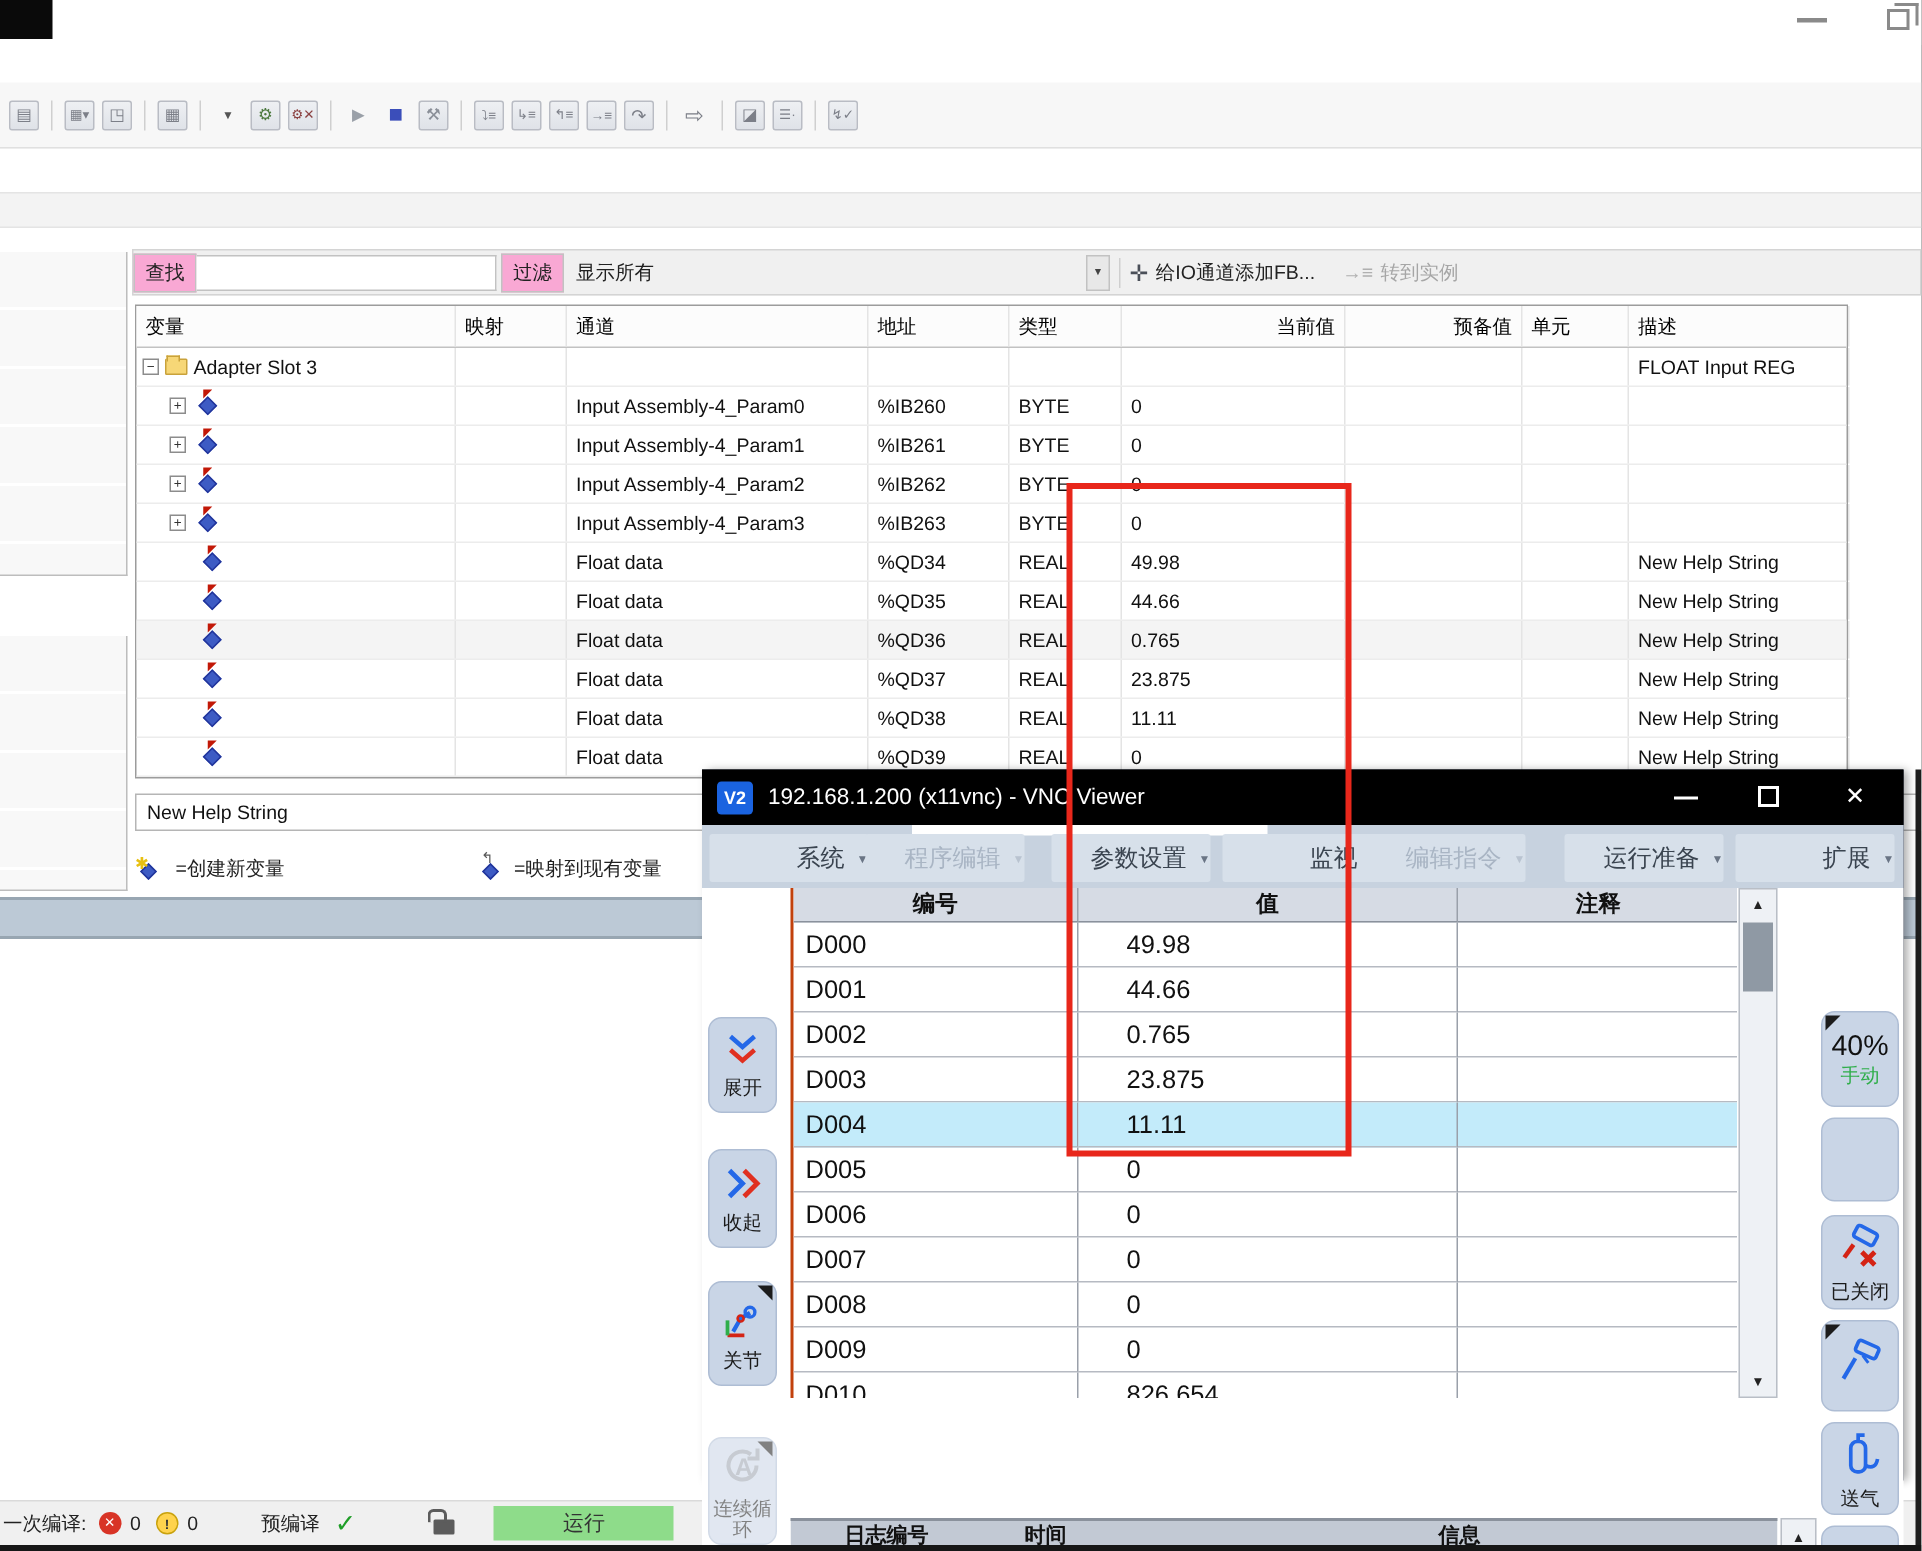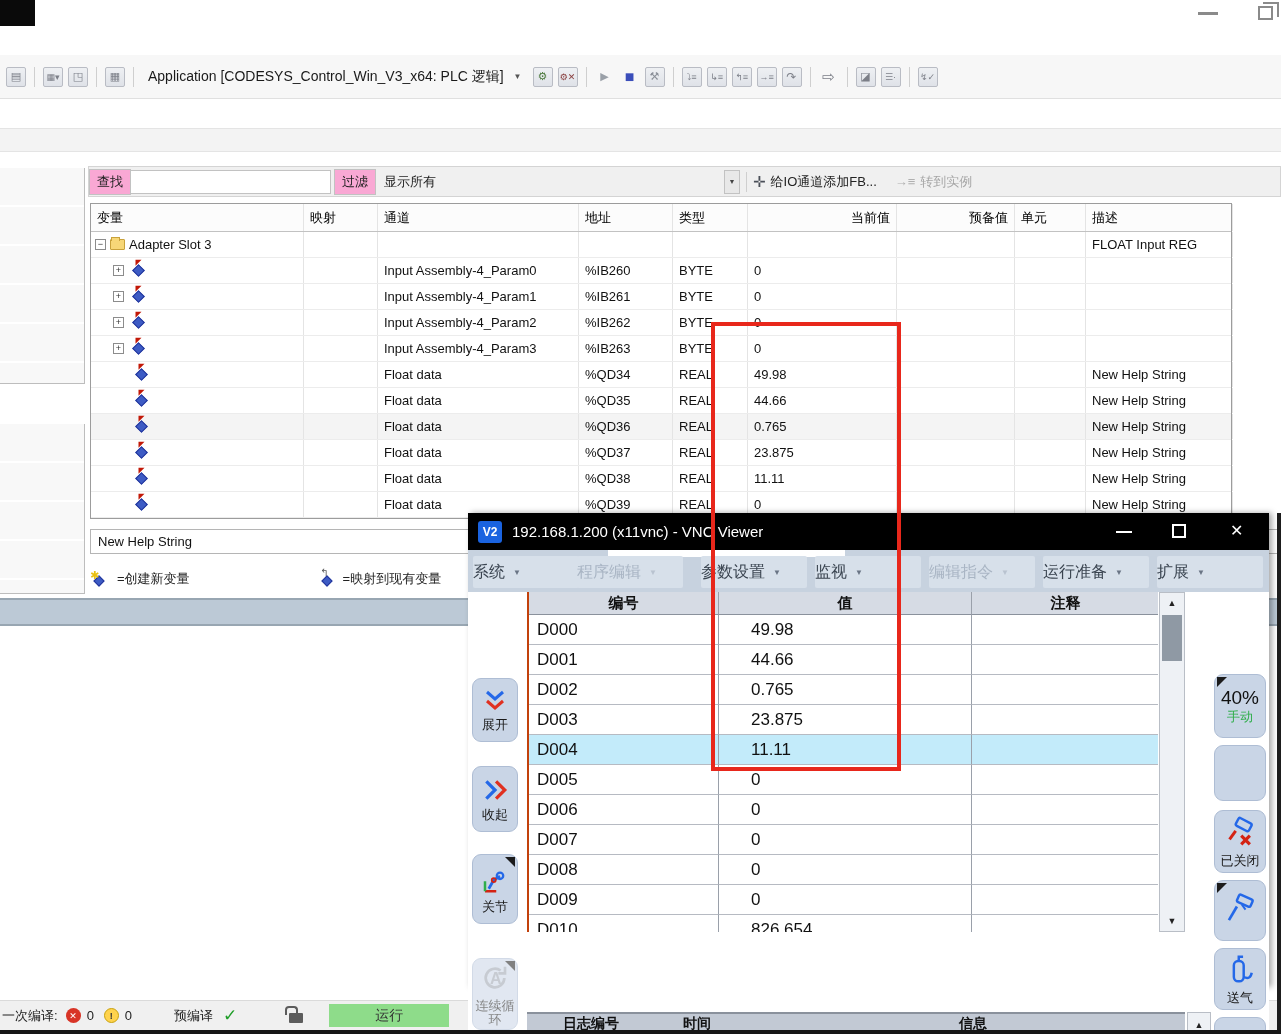--- a/index.html
+++ b/index.html
@@ -71,21 +71,21 @@
   
   .vnc{left:468px;top:513px;width:801px;height:474px;background:#0f172a;z-index:20;box-shadow:3px 0 6px rgba(0,0,0,.35);}
   .vnc-titlebar{position:absolute;left:0;top:0;width:801px;height:37px;background:#000;display:flex;align-items:center;}
   .vnc-logo{width:24px;height:22px;background:#1a63e0;border-radius:3px;color:#fff;font-size:12px;font-weight:bold;display:flex;align-items:center;justify-content:center;margin:0 10px 0 10px;}
   .vnc-title{color:#fff;font-size:15px;}
   .vnc-min{position:absolute;left:648px;top:18px;width:16px;height:2px;background:#fff;}
   .vnc-max{position:absolute;left:704px;top:11px;width:14px;height:14px;border:2px solid #fff;}
   .vnc-close{position:absolute;left:762px;top:8px;color:#fff;font-size:16px;}
   .vnc-menubar{position:absolute;left:0;top:37px;width:801px;height:42px;background:#c7d2df;}
   .vnc-strip{position:absolute;left:140px;top:0;width:237px;height:7px;background:#fff;}
-  .vnc-tab{position:absolute;top:6px;height:32px;width:106px;background:#d7e0ea;border-radius:2px;display:flex;align-items:center;justify-content:flex-start;gap:8px;font-size:16px;color:#3a4450;}
+  .vnc-tab{position:absolute;top:6px;height:32px;width:106px;background:#d7e0ea;border-radius:2px;display:flex;align-items:center;justify-content:flex-end;gap:8px;font-size:16px;color:#3a4450;}
   .vnc-tab .arrow{font-size:8px;color:#6a7585;}
   .vnc-tab.disabled{color:#a9b5c4;}
   .vnc-tab.disabled .arrow{color:#b9c3d0;}
   .vnc-body{position:absolute;left:0;top:79px;width:801px;height:442px;background:#fff;}
   .sb-btn{position:absolute;left:4px;width:46px;background:#c9d5e6;border:1px solid #aebdd4;border-radius:9px;display:flex;flex-direction:column;align-items:center;justify-content:center;gap:1px;}
   .sb-btn .lbl{font-size:13px;color:#1a1a1a;line-height:14px;text-align:center;}
   .sb-btn.disabled{opacity:.55;}
   .fold-tr::after{content:"";position:absolute;top:2px;right:2px;border-top:10px solid #1c1c1c;border-left:10px solid transparent;}
   .fold-tl::after{content:"";position:absolute;top:2px;left:2px;border-top:10px solid #1c1c1c;border-right:10px solid transparent;}
   .rt-btn{position:absolute;left:746px;width:52px;background:#c9d5e6;border:1px solid #aebdd4;border-radius:9px;display:flex;flex-direction:column;align-items:center;justify-content:center;gap:1px;}
@@ -125,21 +125,20 @@
 
   <div class="abs toolbar" id="cs-toolbar">
       <span class="tb-ico box">▤</span>
       <span class="tb-sep"></span>
       <span class="tb-ico box" style="font-size: 9px;">▦▾</span>
       <span class="tb-ico box">◳</span>
       <span class="tb-sep"></span>
       <span class="tb-ico box">▦</span>
       <span class="tb-sep"></span>
       <span class="app-combo">
-        <span>Application [CODESYS_Control_Win_V3_x64: PLC 逻辑]</span>
         <span class="arrow">▼</span>
       </span>
       <span class="tb-ico box" style="color: rgb(77, 122, 63);">⚙</span>
       <span class="tb-ico box" style="color: rgb(138, 64, 64); font-size: 9px;">⚙✕</span>
       <span class="tb-sep"></span>
       <span class="tb-ico box" style="border: none; background: none; color: rgb(154, 160, 168);">▶</span>
       <span class="tb-ico box" style="border: none; background: none; color: rgb(59, 78, 186); font-size: 16px;">■</span>
       <span class="tb-ico box" style="color: rgb(138, 143, 152);">⚒</span>
       <span class="tb-sep"></span>
       <span class="tb-ico box" style="font-size: 9px;">⤵≡</span>
@@ -390,21 +389,21 @@
           <span class="arrow">▼</span>
         </div>
         <div class="vnc-tab" style="left: 233px;">
           <span>参数设置</span>
           <span class="arrow">▼</span>
         </div>
         <div class="vnc-tab" style="left: 347px;">
           <span>监视</span>
           <span class="arrow">▼</span>
         </div>
-        <div class="vnc-tab disabled" style="left: 461px;">
+        <div class="vnc-tab disabled" style="left: 443px;">
           <span>编辑指令</span>
           <span class="arrow">▼</span>
         </div>
         <div class="vnc-tab" style="left: 575px;">
           <span>运行准备</span>
           <span class="arrow">▼</span>
         </div>
         <div class="vnc-tab" style="left: 689px;">
           <span>扩展</span>
           <span class="arrow">▼</span>

